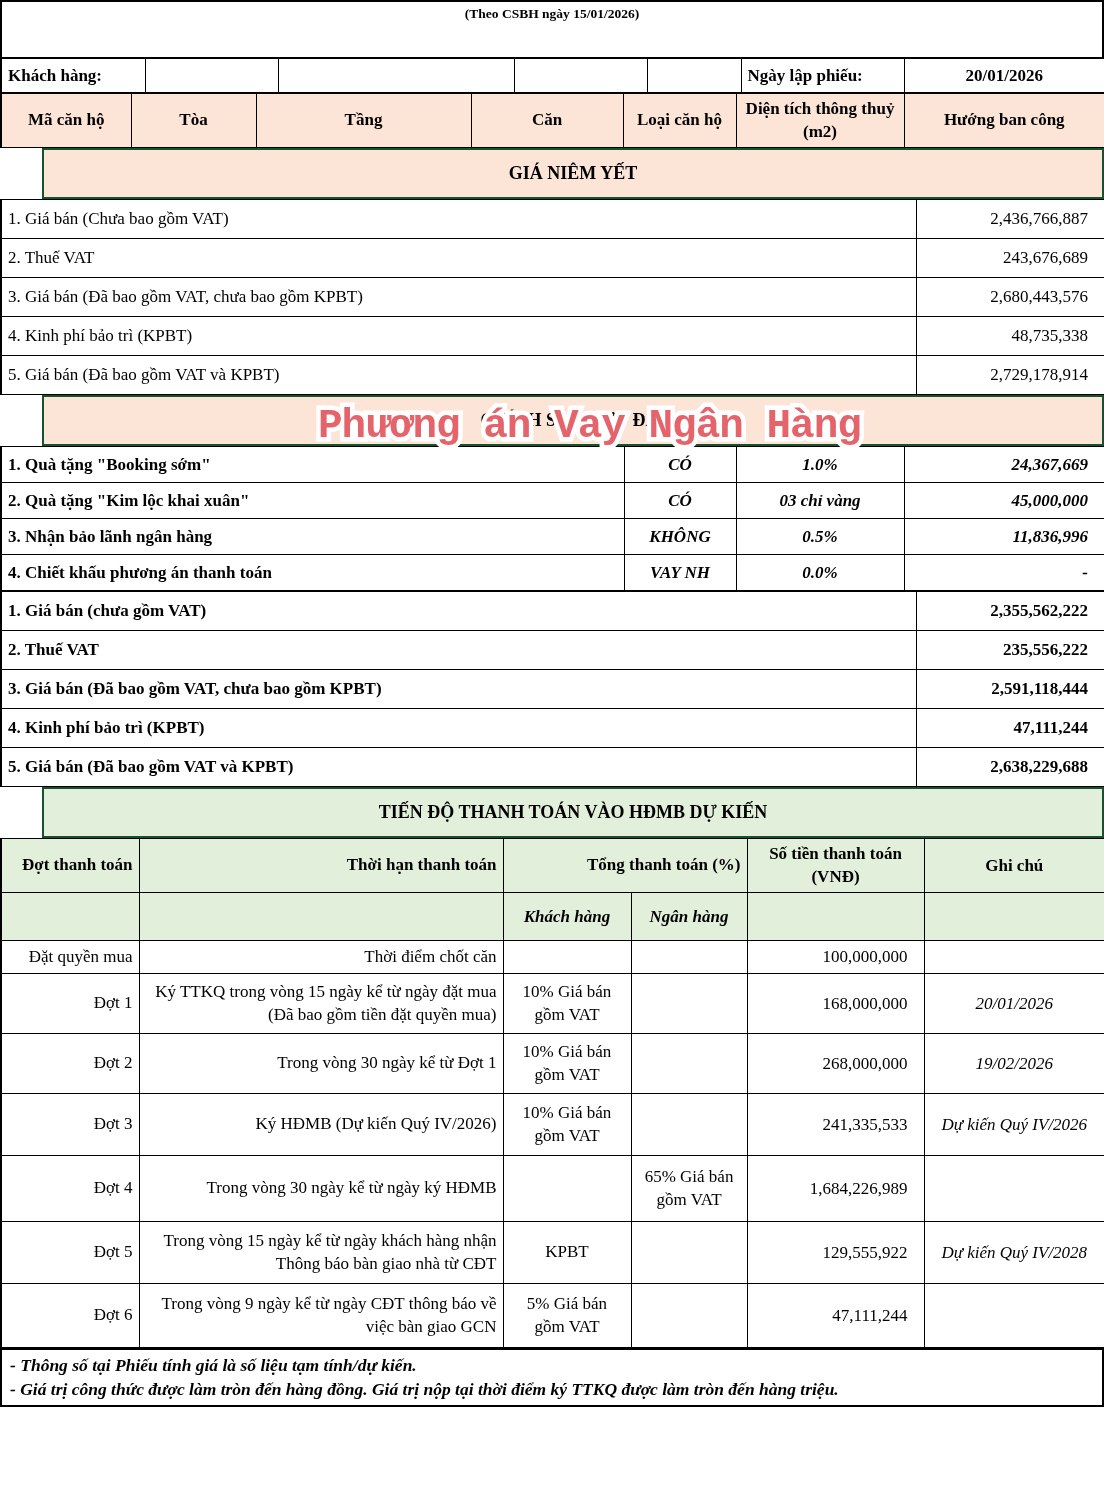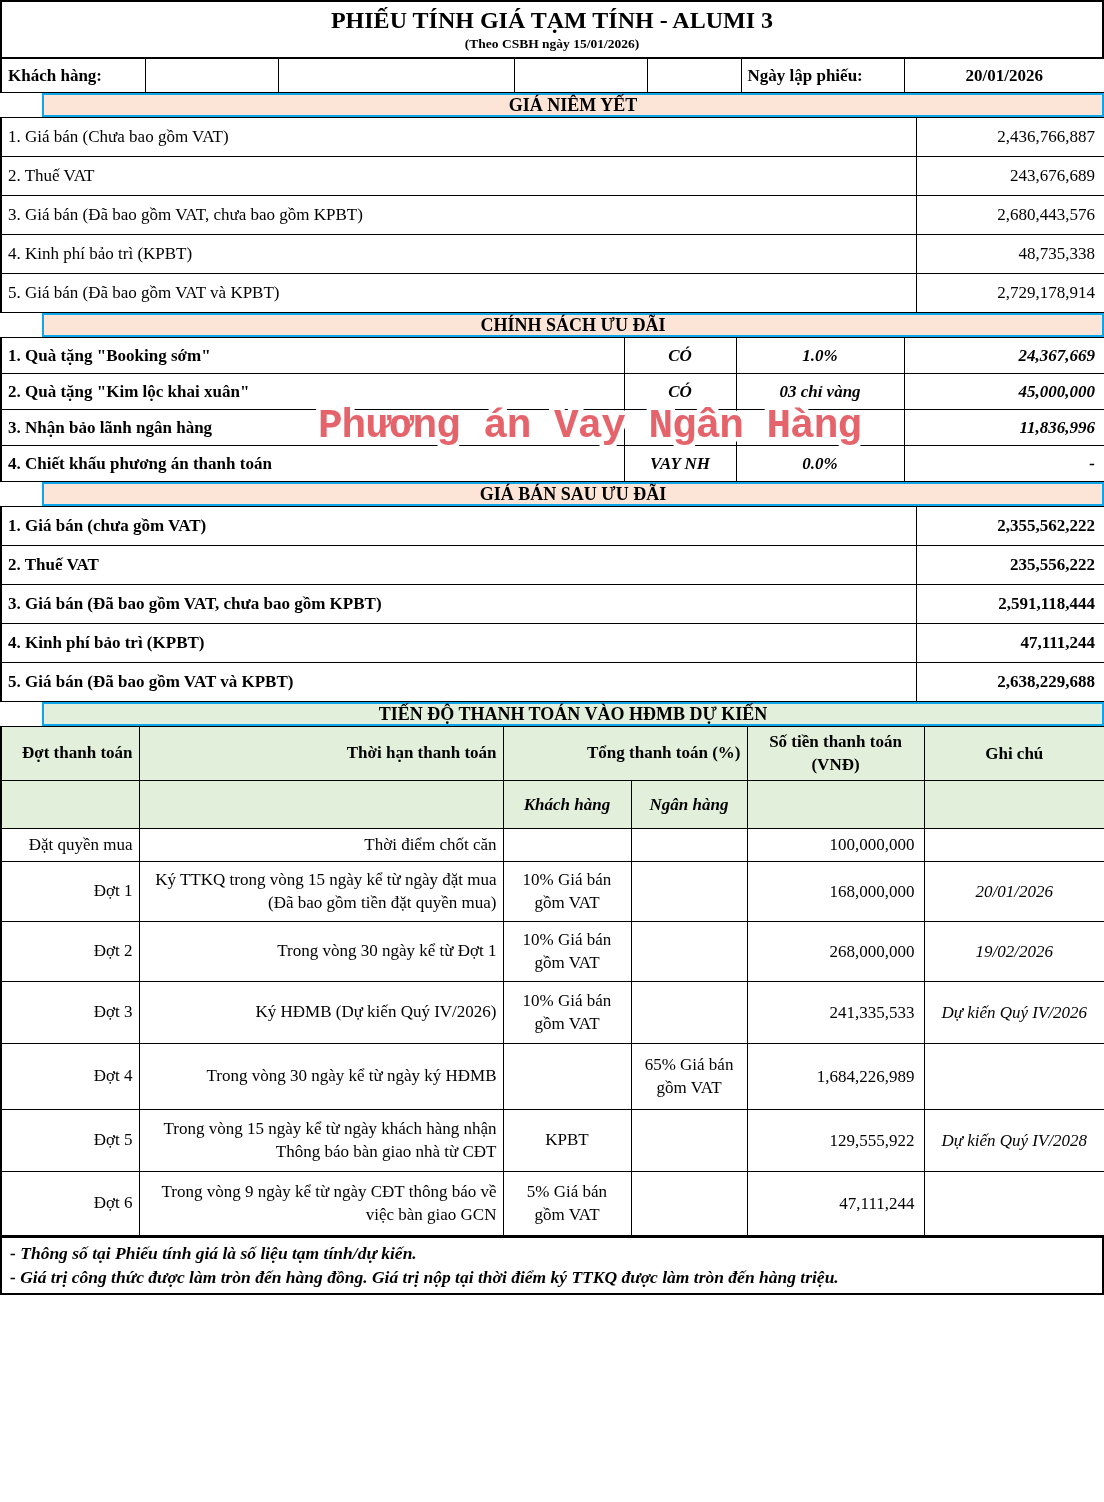--- a/index.html
+++ b/index.html
@@ -9,35 +9,35 @@
   table { border-collapse:collapse; table-layout:fixed; width:1104px; }
   td, th { border:1px solid #000; padding:0 6px; box-sizing:border-box;
            vertical-align:middle; font-size:17px; overflow:hidden; }
   th { font-weight:bold; text-align:center; }
 
   .title-block { box-sizing:border-box; height:58px; border:2px solid #000; border-bottom:1px solid #000;
                  text-align:center; padding-top:3px; }
   .title-block .t1 { font-size:24px; font-weight:bold; line-height:30px; }
   .title-block .t2 { font-size:13.5px; font-weight:bold; line-height:18px; }
 
-  .band { box-sizing:border-box; height:24px; display:flex; align-items:center; justify-content:center;
-          font-weight:bold; font-size:18px; border:2px solid #0ea5e9;margin-left:42px; }
+  .band { box-sizing:border-box; height:51px; display:flex; align-items:center; justify-content:center;
+          font-weight:bold; font-size:18px; border:2px solid #14532d;margin-left:42px; }
   .peach { background:#fce4d6; }
   .green { background:#e2efda; }
 
   .bl2 { border-left:2px solid #000; } .br2 { border-right:2px solid #000; }
   .r34 td { height:34px; } .r54 th { height:54px; } .r42 td { height:42px; }
   .r39 td { height:39px; } .r36 td { height:36px; } .r48 td, .r48 th { height:48px;font-style:italic; }
   .r50 td { height:33px; } .r56 td { height:56px; }
   .h60 td { height:60px; } .h62 td { height:62px; } .h64 td { height:64px; } .h66 td { height:66px; }
 
   .bold { font-weight:bold; }
   .ital { font-style:italic; }
   .ctr  { text-align:center; }
-  .amt  { text-align:right; padding-right:9px; }
+  .amt  { text-align:right; padding-right:16px; }
   .pre  { white-space:pre-line; line-height:1.35; }
   .wrap { line-height:1.35;text-align:right; }
   .headcell { background:#fce4d6; }
   .ghead { background:#e2efda; }
 
   .unit-head th { line-height:1.3; }
 
   
   .watermark { position:absolute; top:401px; left:318px; z-index:6; pointer-events:none;
                font-family:Liberation Mono, monospace; font-weight:bold;
@@ -48,21 +48,20 @@
   .footnotes { box-sizing:border-box; border:2px solid #000; border-top:2px solid #000;
                padding:3px 8px 4px 8px; min-height:54px; background:#fff; }
   .footnotes .fn { font-size:17.5px; font-weight:bold; font-style:italic; line-height:24px; }
 </style>
 </head>
 <body>
 
 <div class="sheet">
 
   <div class="title-block">
-    <div class="t1">PHIẾU TÍNH GIÁ TẠM TÍNH - ALUMI 3</div>
     <div class="t2">(Theo CSBH ngày 15/01/2026)</div>
   </div>
 
   <table>
     <colgroup>
       <col style="width:144px">
         <col style="width:133px">
         <col style="width:236px">
       <col style="width:133px">
         <col style="width:94px">
@@ -86,20 +85,29 @@
     <colgroup>
       <col style="width:130px">
         <col style="width:125px">
         <col style="width:215px">
       <col style="width:152px">
         <col style="width:113px">
         <col style="width:168px">
         <col style="width:201px">
     </colgroup>
     <tbody>
+        <tr class="r54 unit-head">
+      <th class="headcell bl2">Mã căn hộ</th>
+      <th class="headcell">Tòa</th>
+      <th class="headcell">Tầng</th>
+      <th class="headcell">Căn</th>
+      <th class="headcell">Loại căn hộ</th>
+      <th class="headcell">Diện tích thông thuỷ (m2)</th>
+      <th class="headcell br2">Hướng ban công</th>
+    </tr>
   </tbody>
     </table>
 
   <div class="band peach">GIÁ NIÊM YẾT</div>
   <table>
     <colgroup>
         <col style="width:915px">
         <col style="width:189px">
       </colgroup>
     <tbody>
@@ -155,21 +163,20 @@
     </tr>
     <tr class="r36">
       <td class="bold bl2">4. Chiết khấu phương án thanh toán</td>
       <td class="bold ital ctr">VAY NH</td>
       <td class="bold ital ctr">0.0%</td>
       <td class="bold ital amt br2">-</td>
     </tr>
   </tbody>
     </table>
 
-  <div class="band peach">GIÁ BÁN SAU ƯU ĐÃI</div>
   <table>
     <colgroup>
         <col style="width:915px">
         <col style="width:189px">
       </colgroup>
     <tbody>
         <tr class="r39">
       <td class="bold bl2">1. Giá bán (chưa gồm VAT)</td>
       <td class="bold amt br2">2,355,562,222</td>
     </tr>

